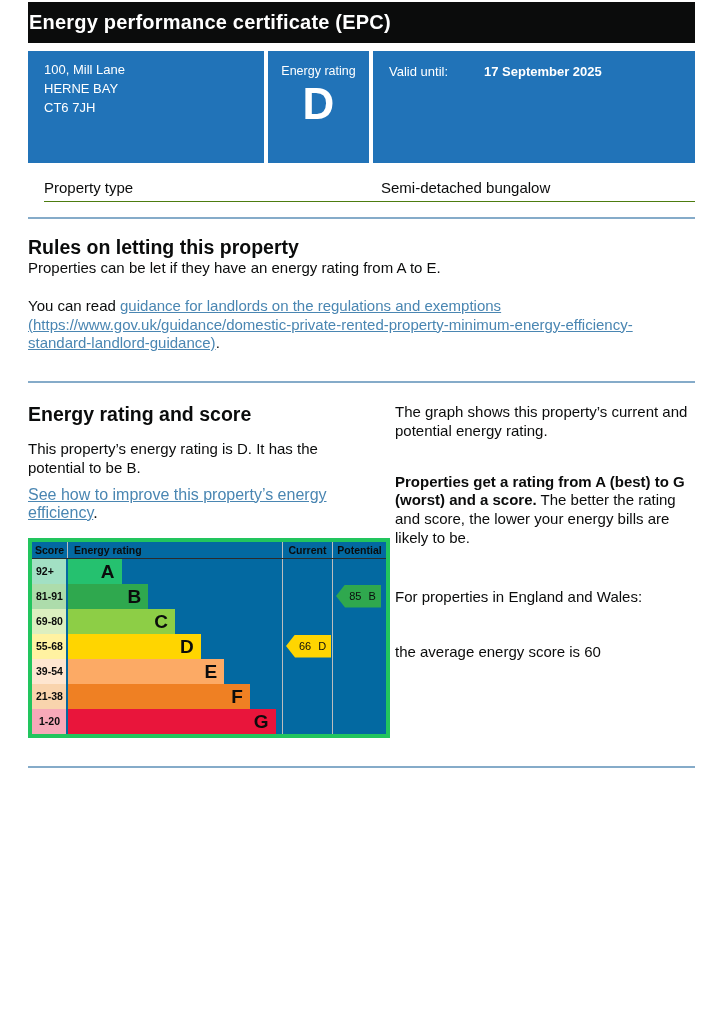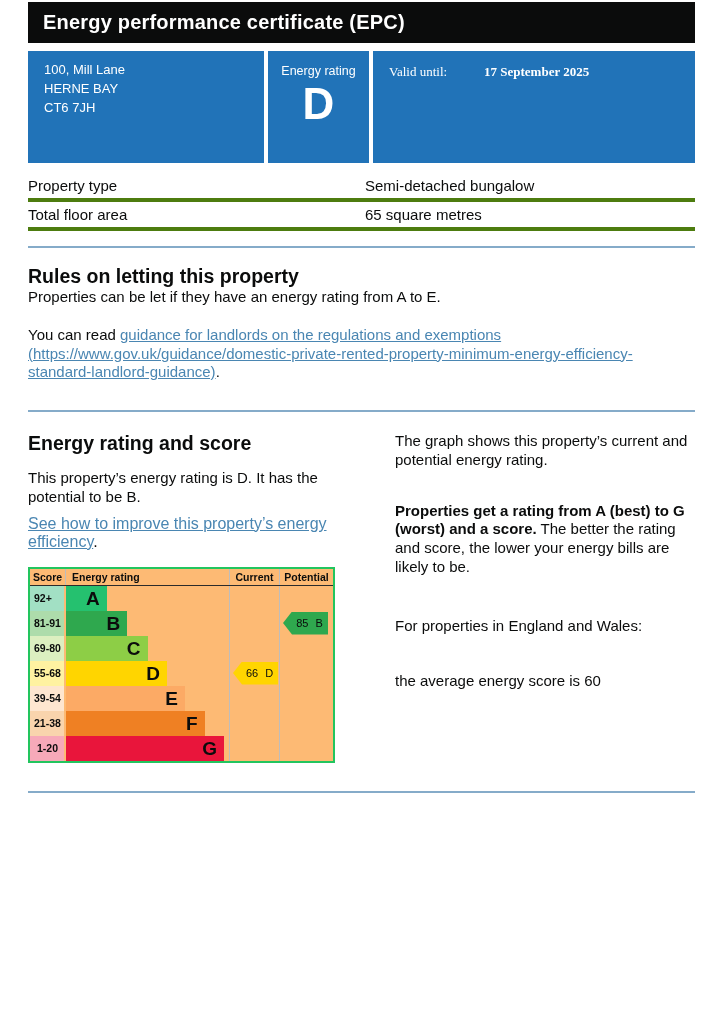--- a/index.html
+++ b/index.html
@@ -12,38 +12,38 @@
   *{box-sizing:border-box;margin:0;padding:0;}
   html,body{background:#fff;}
   body{
     width:723px;min-height:1024px;
     font-family:"Liberation Sans", sans-serif;
     color:var(--text);
   }
   .page{padding:2px 28px 0 28px;min-height:1024px;}
 
   
-  .title-bar{background:var(--header-bg);height:41px;display:flex;align-items:center;padding-left:15px;}
+  .title-bar{background:var(--header-bg);height:41px;display:flex;align-items:center;padding-left:1px;}
   .title-bar h1{color:#fff;font-size:20px;font-weight:bold;letter-spacing:.2px;}
 
   
   .summary{display:flex;gap:4px;margin-top:8px;height:112px;}
   .panel{background:var(--brand-blue);color:#fff;}
   .addr{flex:1;padding:10px 16px;font-size:13px;line-height:1.45;}
   .rating-panel{width:101px;display:flex;flex-direction:column;align-items:center;padding-top:13px;}
   .rating-label{font-size:12.5px;}
   .rating-letter{font-size:44px;font-weight:bold;line-height:1.1;margin-top:2px;}
-  .panel-col{width:322px;display:flex;flex-direction:column;gap:4px;font-family:Liberation Serif, serif;}
+  .panel-col{width:322px;display:flex;flex-direction:column;gap:4px;}
   .panel-row{flex:1;display:flex;padding:12px 16px;font-size:13px;align-items:flex-start;}
   .panel-row .lbl{width:95px;flex:none;line-height:1.35;}
   .panel-row .val{font-weight:bold;font-size:13px;padding-top:1px;}
 
   
   .facts{margin-top:10px;}
-  .fact-row{display:flex;align-items:center;height:29px;border-bottom:4px solid #4d7c0f;font-size:15px;}
+  .fact-row{display:flex;align-items:center;height:29px;border-bottom:1px solid #4d7c0f;font-size:15px;margin-left:16px;}
   .fact-label{width:337px;flex:none;}
 
   
   .rule{height:2px;background:var(--divider-blue);border:0;}
   .rule-1{margin-top:15px;}
   .rule-2{margin-top:28px;}
   .rule-3{margin-top:28px;}
 
   h2{font-size:19.5px;font-weight:bold;}
   p{font-size:15px;line-height:1.25;}
@@ -58,21 +58,21 @@
   .col-left{width:367px;flex:none;}
   .col-left p{max-width:345px;}
   .col-left .improve-link{display:inline-block;margin-top:8px;max-width:330px;}
   .col-left .p1{margin-top:14px;}
   .col-right{width:300px;flex:none;}
   .col-right .p2{margin-top:32px;}
   .col-right .p3{margin-top:40px;}
   .col-right .p4{margin-top:18px;}
 
   
-  .chart{width:307px;margin-top:16px;border:2px solid #22c55e;background:#fdba74;}
+  .chart{width:362px;margin-top:16px;border:4px solid #22c55e;background:#0369a1;}
   .chart-header{display:flex;height:17px;border-bottom:1px solid #2b2b2b;font-size:10.5px;font-weight:bold;align-items:center;}
   .h-score{width:36px;text-align:center;border-right:1px solid #bdbdbd;align-self:stretch;display:flex;align-items:center;justify-content:center;}
   .h-rating{flex:1;padding-left:6px;}
   .h-current{width:50px;text-align:center;border-left:1px solid #bdbdbd;align-self:stretch;display:flex;align-items:center;justify-content:center;}
   .h-potential{width:54px;text-align:center;border-left:1px solid #bdbdbd;align-self:stretch;display:flex;align-items:center;justify-content:center;}
   .band-row{display:flex;height:25px;}
   .cell-score{width:34px;margin-right:2px;flex:none;display:flex;align-items:center;padding-left:4px;font-size:10.5px;font-weight:bold;}
   .cell-bar{flex:1;position:relative;}
   .bar{height:100%;display:flex;align-items:center;justify-content:flex-end;padding-right:7px;}
   .bar-letter{font-size:19px;font-weight:bold;color:#0b0c0c;line-height:1;}
@@ -107,24 +107,20 @@
         <span class="val">17 September 2025</span>
       </div>
     </div>
   </section>
 
   <section class="facts">
     <div class="fact-row">
       <div class="fact-label">Property type</div>
       <div class="fact-value">Semi-detached bungalow</div>
     </div>
-    <div class="fact-row">
-      <div class="fact-label">Total floor area</div>
-      <div class="fact-value">65 square metres</div>
-    </div>
   </section>
 
   <hr class="rule rule-1">
 
   <section class="rules-section">
     <h2>Rules on letting this property</h2>
     <p class="rules-p1">Properties can be let if they have an energy rating from A to E.</p>
     <p class="rules-p2"><span>You can read </span><a>guidance for landlords on the regulations and exemptions (https://www.gov.uk/guidance/domestic-private-rented-property-minimum-energy-efficiency-standard-landlord-guidance)</a><span>.</span></p>
   </section>
 

